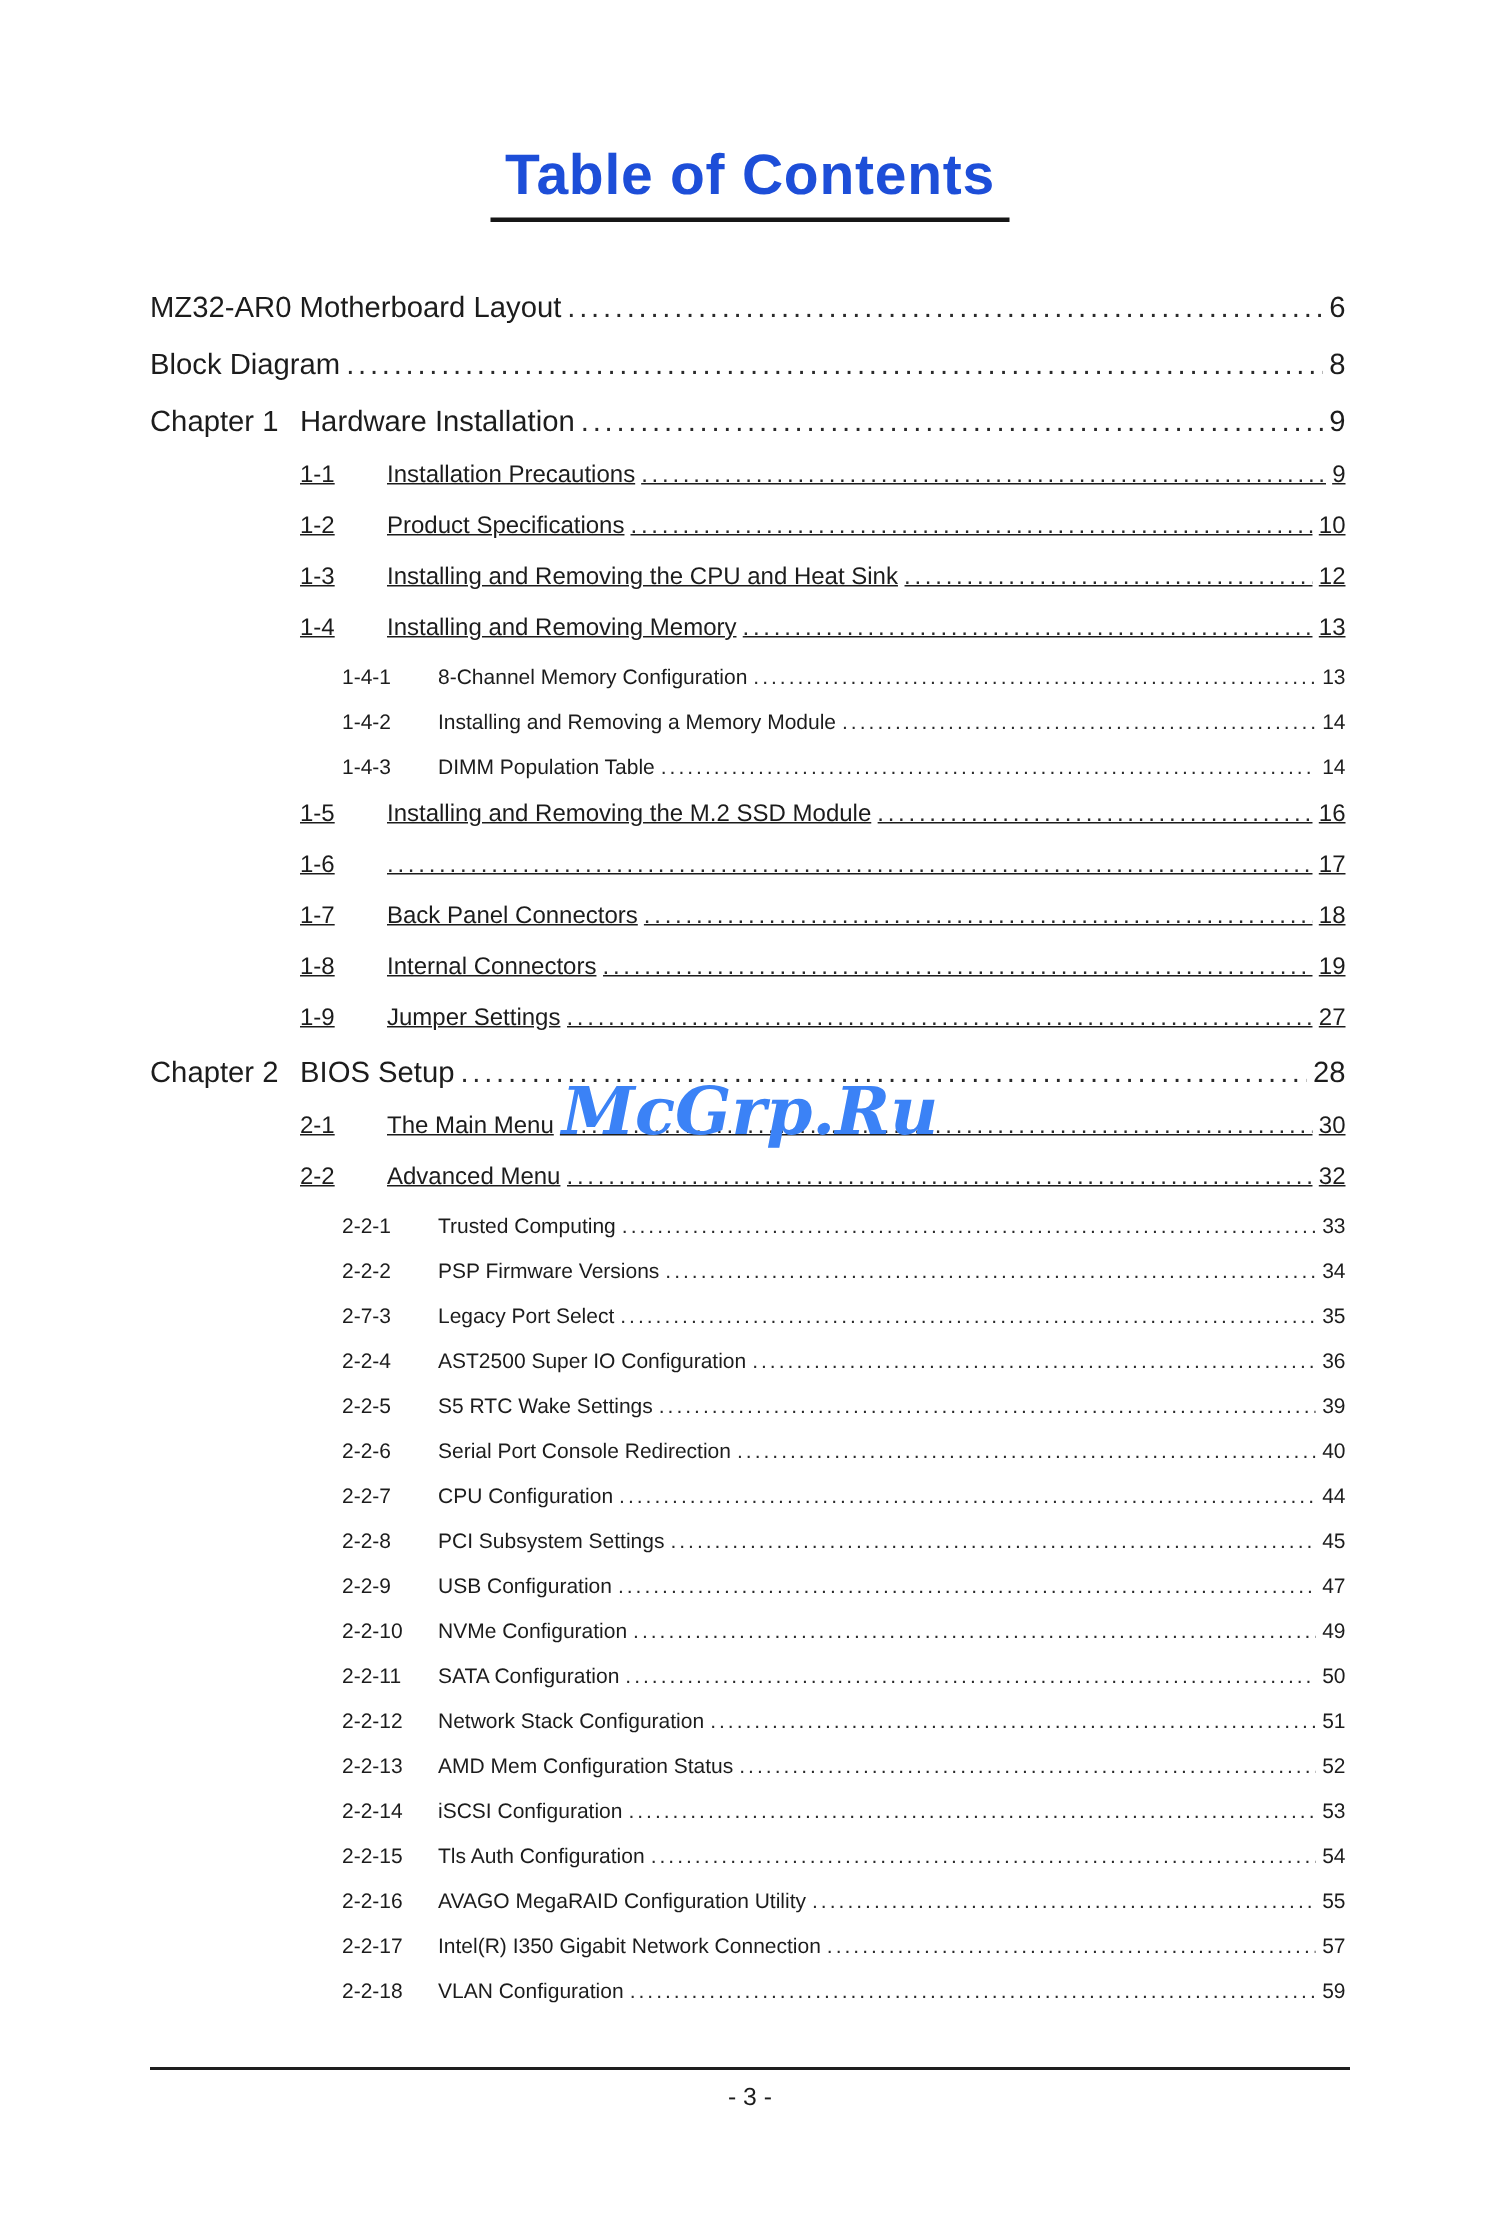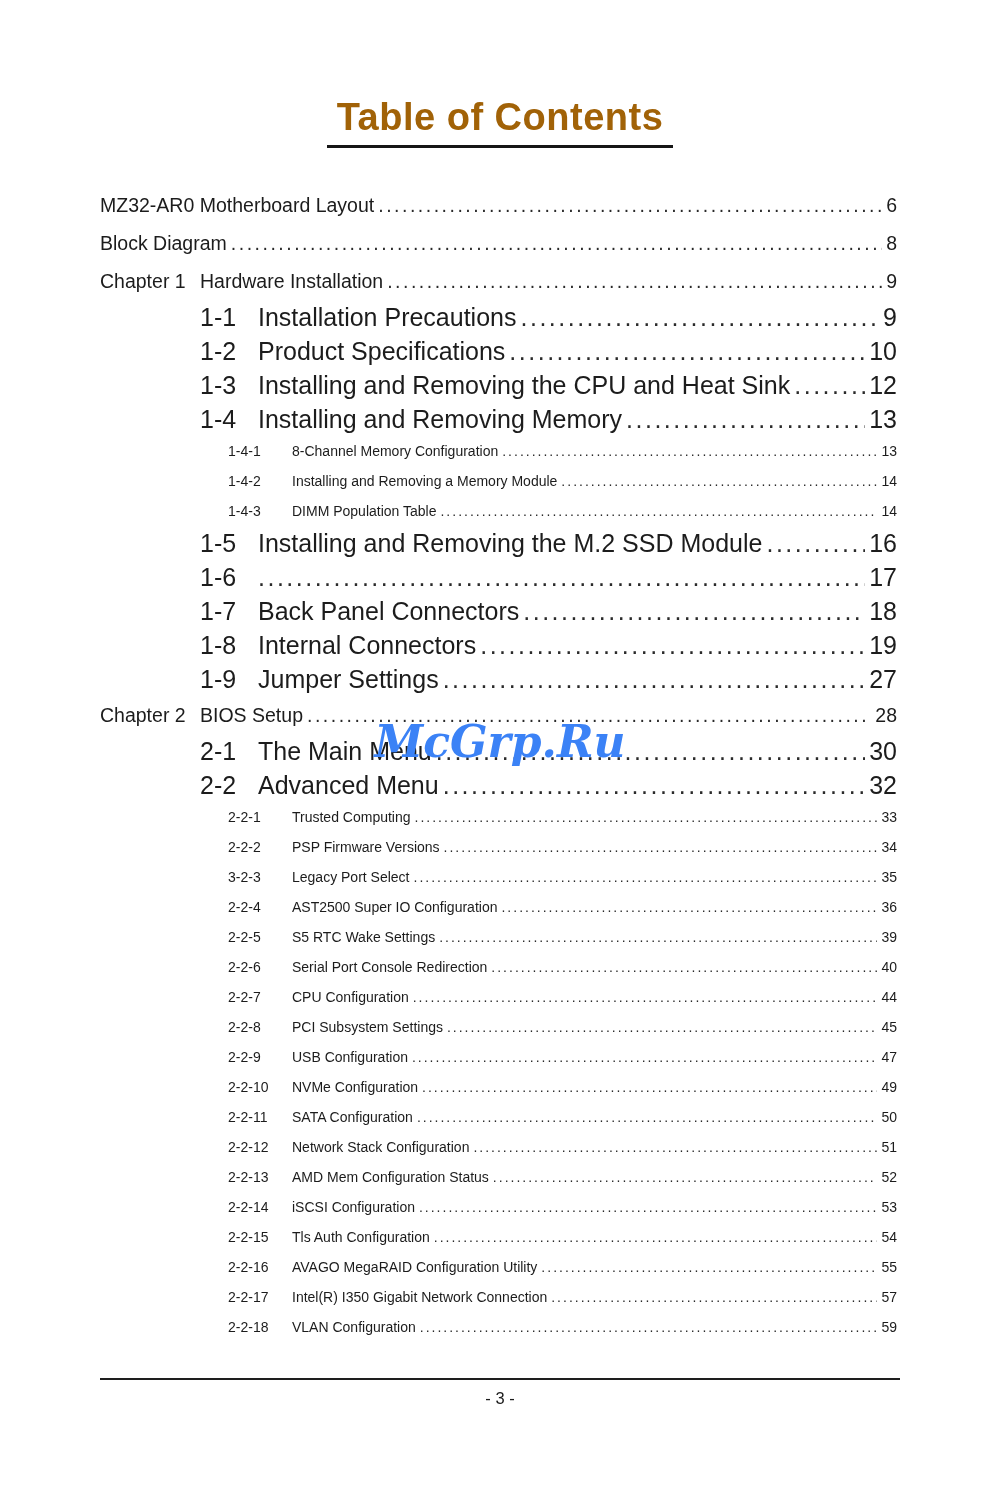--- a/index.html
+++ b/index.html
@@ -18,21 +18,21 @@
   }
   .title-wrap {
     padding-top: 96px;
     text-align: center;
   }
   .page-title {
     display: inline-block;
     font-size: 38px;
     font-weight: bold;
     letter-spacing: 0.5px;
-    color: #a16207;
+    color: #1d4ed8;
     border-bottom: 3px solid #161616;
     padding: 0 10px 6px 10px;
   }
   .toc {
     margin-top: 38px;
     padding: 0 103px 0 100px;
   }
   .row {
     display: flex;
     align-items: center;
@@ -44,21 +44,21 @@
     overflow: hidden;
     white-space: nowrap;
     letter-spacing: 2.5px;
     color: #2a2a2a;
   }
   .row .pg { flex: 0 0 auto; padding-left: 4px; }
 
   .level-0 { height: 38px; font-size: 19.5px; }
   .level-0 .num { width: 100px; }
 
-  .level-1 { height: 34px; font-size: 25px; padding-left: 100px; }
+  .level-1 { height: 34px; font-size: 16px; padding-left: 100px; text-decoration: underline; }
   .level-1 .num { width: 58px; }
 
   .level-2 { height: 30px; font-size: 14px; padding-left: 128px; }
   .level-2 .num { width: 64px; }
   .level-2 .dots { letter-spacing: 2px; }
 
   .watermark {
     position: absolute;
     top: 716px;
     left: 50%;
@@ -212,21 +212,21 @@
       <span class="dots">................................................................................................................................................................................................................................................</span>
       <span class="pg">33</span>
     </div>
       <div class="row level-2">
       <span class="num">2-2-2</span>
       <span class="title">PSP Firmware Versions</span>
       <span class="dots">................................................................................................................................................................................................................................................</span>
       <span class="pg">34</span>
     </div>
       <div class="row level-2">
-      <span class="num">3-2-3</span>
+      <span class="num">2-7-3</span>
       <span class="title">Legacy Port Select</span>
       <span class="dots">................................................................................................................................................................................................................................................</span>
       <span class="pg">35</span>
     </div>
       <div class="row level-2">
       <span class="num">2-2-4</span>
       <span class="title">AST2500 Super IO Configuration</span>
       <span class="dots">................................................................................................................................................................................................................................................</span>
       <span class="pg">36</span>
     </div>

